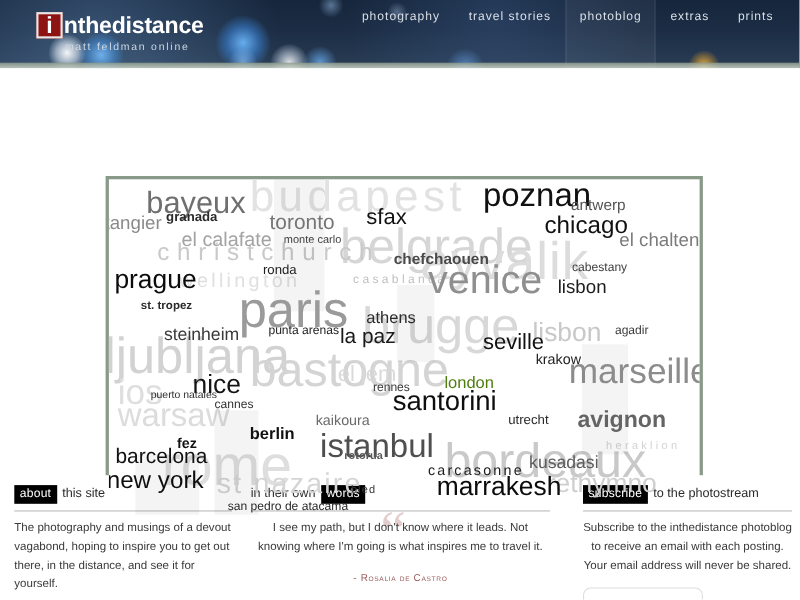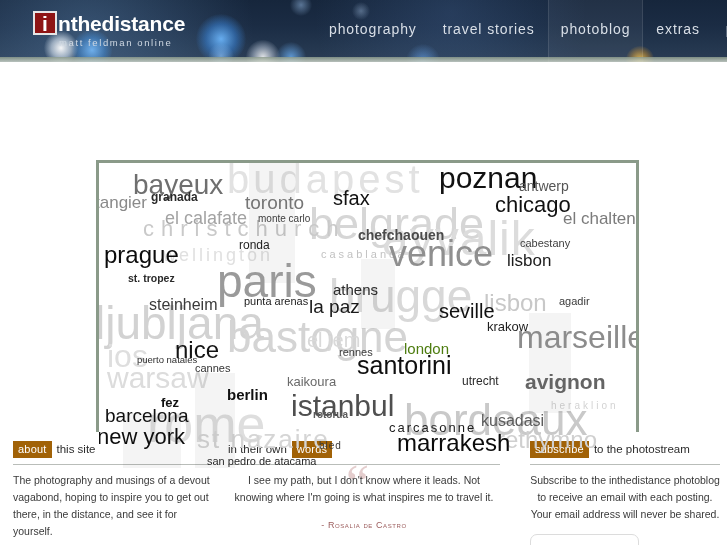--- a/index.html
+++ b/index.html
@@ -32,22 +32,22 @@
   #logo{position:absolute;left:33px;top:11px;display:flex;flex-direction:column;}
   #logo-row{display:flex;align-items:center;}
   #logo-sq{width:24px;height:24px;background:#8e1414;border:2px solid #e6e6e6;box-sizing:border-box;
            display:flex;align-items:flex-end;justify-content:center;}
   #logo-i{color:#ffffff;font-size:21px;line-height:19px;font-weight:bold;letter-spacing:0;
           font-family:"Liberation Sans",sans-serif;}
   #logo-rest{color:#ffffff;font-size:21px;line-height:21px;font-weight:bold;letter-spacing:-.2px;margin-left:1px;}
   #logo-sub{color:#cfd8e2;font-size:9.5px;letter-spacing:1.6px;margin-top:2px;margin-left:26px;}
 
   #nav{position:absolute;left:316px;top:0;height:62px;display:flex;align-items:flex-start;}
-  .nav-item{height:66px;display:flex;align-items:flex-start;padding:21px 13px 0 13px;box-sizing:border-box;
-            color:#d9dfe7;font-size:14px;letter-spacing:.9px;white-space:nowrap;cursor:pointer;}
+  .nav-item{height:66px;display:flex;align-items:flex-start;padding:9px 13px 0 13px;box-sizing:border-box;
+            color:#d9dfe7;font-size:11px;letter-spacing:.9px;white-space:nowrap;cursor:pointer;}
   .nav-item.active{background:rgba(255,255,255,.055);box-shadow:inset 1px 0 0 rgba(255,255,255,.10), inset -1px 0 0 rgba(255,255,255,.10);}
   #header-rule{position:absolute;left:0;bottom:0;width:727px;height:5px;
                background:linear-gradient(180deg,#8b9a8c 0%,#a7b3a4 40%,#cfd6cc 100%);opacity:.85;}
 
   
   #cloud-wrap{position:relative;width:727px;height:370px;background:#fff;}
   #cloud{position:absolute;left:96px;top:98px;width:543px;height:311px;
          border:3px solid #8a9a89;background:#ffffff;overflow:hidden;box-sizing:border-box;}
   #cloud-inner{position:absolute;left:0;top:0;width:537px;height:305px;}
   .w{position:absolute;white-space:nowrap;font-family:"Liberation Sans",sans-serif;
@@ -56,21 +56,21 @@
   .fg-layer{z-index:3;}
   .blotch{position:absolute;z-index:2;background:rgba(0,0,0,.045);}
 
   
   #footer{position:relative;width:727px;height:113px;background:#fff;}
   .col{position:absolute;top:0;}
   #col1{left:13px;width:198px;}
   #col2{left:228px;width:272px;}
   #col3{left:530px;width:190px;}
   .col-head{display:flex;align-items:baseline;white-space:nowrap;font-size:11.5px;color:#2b2b2b;padding-top:9px;}
-  .tag{background:#a16207;color:#ffffff;padding:2px 5px 3px 5px;font-size:11px;letter-spacing:.2px;}
+  .tag{background:#000000;color:#ffffff;padding:2px 5px 3px 5px;font-size:11px;letter-spacing:.2px;}
   .head-rest{margin-left:5px;font-size:11.5px;color:#2b2b2b;font-weight:normal;}
   .head-pre{margin-right:5px;font-size:11.5px;color:#2b2b2b;}
   .col-rule{height:1px;background:#b9bdb9;margin-top:6px;}
   .col-body{font-size:10.5px;color:#3a3a3a;line-height:17px;padding-top:7px;}
   #col2 .col-body{text-align:center;position:relative;z-index:2;}
   #col3 .col-body{text-align:center;}
   #quote-mark{position:absolute;left:118px;top:26px;font-size:52px;color:#e4cdcd;
               font-family:"Liberation Serif",serif;z-index:1;line-height:1;}
   #attrib{margin-top:14px;text-align:center;font-size:9px;color:#9c5d5d;letter-spacing:.6px;
           font-variant:small-caps;position:relative;z-index:2;}

